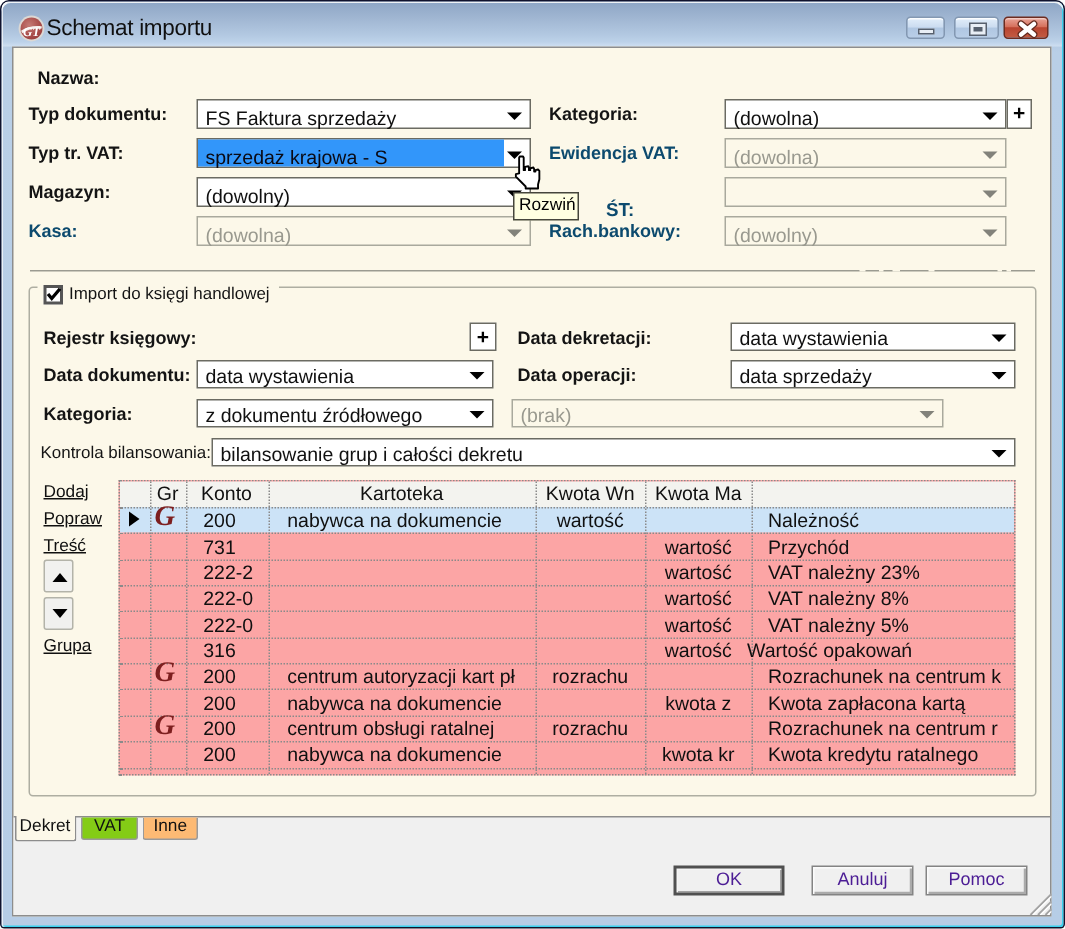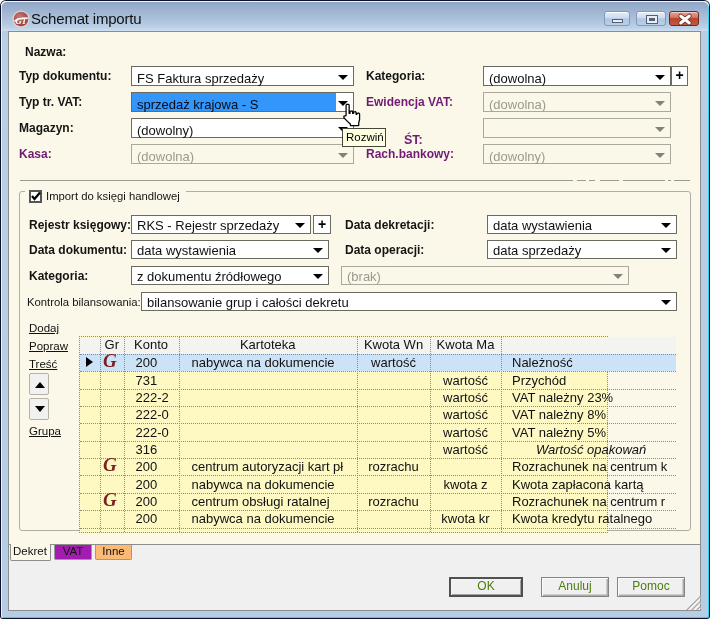--- a/index.html
+++ b/index.html
@@ -18,48 +18,48 @@
   
   .wbtn{top:11px;height:15px;border-radius:3px;}
   #btn-min{left:604px;width:26px;background:linear-gradient(#e2eefa 0,#cbdcf0 46%,#b0c7e2 52%,#b9cee7 100%);border:1px solid #8398b2;box-shadow:inset 0 1px 0 rgba(255,255,255,.85);}
   #btn-max{left:636px;width:30px;background:linear-gradient(#e2eefa 0,#cbdcf0 46%,#b0c7e2 52%,#b9cee7 100%);border:1px solid #8398b2;box-shadow:inset 0 1px 0 rgba(255,255,255,.85);}
   #btn-close{left:669px;width:30px;background:linear-gradient(#e8a396 0,#d5705c 45%,#b94430 50%,#c25b42 100%);border:1px solid #6d2c20;box-shadow:inset 0 1px 0 rgba(255,255,255,.45);}
   
   #client{left:8px;top:31px;width:693px;height:580px;border:1px solid #8d8d8d;background:#fcf8e9;}
   #footer{left:9px;top:544px;width:691px;height:66px;background:#f0f0f0;border-top:1px solid #8d8d8d;}
   
   .lb{font-size:12px;font-weight:bold;color:#141414;white-space:nowrap;}
-  .lb.dis{color:#701a75;}
+  .lb.dis{color:#0c4a6e;}
   .lbr{font-size:12px;color:#141414;white-space:nowrap;}
   
   .cb{background:#fff;border:1px solid #6b6b62;}
   .cb .t{position:absolute;left:5px;top:3.5px;font-size:13px;color:#101010;white-space:nowrap;}
   .cb .ar{position:absolute;right:5px;top:8px;width:0;height:0;border-left:5px solid transparent;border-right:5px solid transparent;border-top:5.5px solid #000;}
   .cb.dis{background:#fcf8e9;border-color:#a9a99d;}
   .cb.dis .t{color:#99998f;}
   .cb.dis .ar{border-top-color:#82827a;}
   .cb.g .t{top:1.5px;}
   .plus{background:#fff;border:1px solid #6b6b62;font-size:14px;font-weight:bold;text-align:center;color:#000;line-height:17px;}
   
   .lnk{font-size:11.5px;color:#101010;text-decoration:underline;white-space:nowrap;}
   .sqbtn{width:20px;height:22px;background:#f1f1ef;border:1px solid #b3b3a9;border-radius:2px;}
   
-  #tbl{left:79px;top:320px;width:529px;height:197px;background:#fef9c3;border:1px dotted #8a8a8a;margin-top:16px;}
+  #tbl{left:79px;top:320px;width:598px;height:197px;background:#fca5a5;border:1px dotted #8a8a8a;}
   .vln{position:absolute;top:0;width:1px;height:195px;border-left:1px dotted #8a8a8a;}
   .hln{position:absolute;left:0;width:596px;height:1px;border-top:1px dotted #8a8a8a;}
   .hc{position:absolute;top:0px;font-size:13px;color:#101010;text-align:center;white-space:nowrap;}
   .cell{position:absolute;font-size:13px;color:#101010;white-space:nowrap;}
   .cc{text-align:center;}
   .gg{position:absolute;font-family:"Liberation Serif",serif;font-style:italic;font-weight:bold;font-size:19px;color:#7d1f1f;}
   
   .tab{position:absolute;font-size:11.5px;color:#101010;text-align:center;}
   #tab-dekret{left:9.5px;top:544px;width:41px;height:17px;background:#fcf8e9;border:1px solid #8d8d8d;border-top:none;border-radius:0 0 2px 2px;line-height:15px;}
-  #tab-vat{left:54px;top:545px;width:38px;height:15px;background:#a21caf;border:1px solid #9a9a9a;border-top:none;border-radius:0 0 2px 2px;line-height:13px;}
+  #tab-vat{left:54px;top:545px;width:38px;height:15px;background:#84cc16;border:1px solid #9a9a9a;border-top:none;border-radius:0 0 2px 2px;line-height:13px;}
   #tab-inne{left:95px;top:545px;width:37px;height:15px;background:#fdba74;border:1px solid #9a9a9a;border-top:none;border-radius:0 0 2px 2px;line-height:13px;}
-  .pbtn{position:absolute;top:577px;height:20px;background:#f0f0f0;border:1px solid #848484;font-size:12px;color:#4d7c0f;text-align:center;line-height:17px;box-shadow:inset 1px 1px 0 #fbfbfb, inset -1.5px -1.5px 0 #ababab;}
+  .pbtn{position:absolute;top:577px;height:20px;background:#f0f0f0;border:1px solid #848484;font-size:12px;color:#4c1d95;text-align:center;line-height:17px;box-shadow:inset 1px 1px 0 #fbfbfb, inset -1.5px -1.5px 0 #ababab;}
   #btn-ok{left:449px;width:74px;border:2px solid #505050;line-height:15px;box-shadow:inset 1px 1px 0 #f4f4f4, inset -1px -1px 0 #a2a2a2;}
 </style>
 </head>
 <body>
 <div id="win">
   <div class="abs" id="frame-dark"></div>
   <div class="abs" id="frame-glass"></div>
   <div class="abs" id="titlebar"></div>
   <div class="abs" id="icon" style="left:12px;top:10px;"><svg width="18" height="18" viewBox="0 0 18 18">
     <circle cx="9" cy="9" r="8.6" fill="#dcd8d4"></circle>
@@ -151,24 +151,20 @@
 
   <div class="abs" style="left:19px;top:191px;width:672px;height:340px;border:1px solid #aeaea2;border-radius:3px;"></div>
   <div class="abs" style="left:25px;top:190px;width:161px;height:3px;background:#fcf8e9;"></div>
   <div class="abs" style="left:29px;top:190px;width:13px;height:13px;background:#fff;border:2px solid #555;"></div>
   <svg class="abs" style="left:30px;top:190px;" width="12" height="13" viewBox="0 0 12 13">
       <path d="M2 6 L4.5 9 L10 2.5" fill="none" stroke="#000" stroke-width="2.2"></path>
     </svg>
   <div class="abs lbr" style="left:46px;top:189.5px;font-size:11.3px;">Import do księgi handlowej</div>
 
   <div class="abs lb" style="left:29px;top:218px;">Rejestr księgowy:</div>
-  <div class="abs cb g" style="left:131px;top:215px;width:180px;height:19px;">
-      <span class="t">RKS - Rejestr sprzedaży</span>
-      <span class="ar" style="top:6.5px;"></span>
-    </div>
   <div class="abs plus" style="left:313px;top:215px;width:18px;height:19px;">+</div>
   <div class="abs lb" style="left:345px;top:218px;">Data dekretacji:</div>
   <div class="abs cb g" style="left:487px;top:215px;width:190px;height:19px;">
       <span class="t">data wystawienia</span>
       <span class="ar" style="top:6.5px;"></span>
     </div>
 
   <div class="abs lb" style="left:29px;top:243px;">Data dokumentu:</div>
   <div class="abs cb g" style="left:131px;top:240px;width:198px;height:19px;">
       <span class="t">data wystawienia</span>
@@ -245,21 +241,21 @@
   <div class="cell cc" style="left:350px;top:52.900000000000006px;width:71px;">wartość</div>
   <div class="cell" style="left:432px;top:52.900000000000006px;">VAT należny 23%</div>
   <div class="cell" style="left:55.5px;top:70.25px;">222-0</div>
   <div class="cell cc" style="left:350px;top:70.25px;width:71px;">wartość</div>
   <div class="cell" style="left:432px;top:70.25px;">VAT należny 8%</div>
   <div class="cell" style="left:55.5px;top:87.60000000000001px;">222-0</div>
   <div class="cell cc" style="left:350px;top:87.60000000000001px;width:71px;">wartość</div>
   <div class="cell" style="left:432px;top:87.60000000000001px;">VAT należny 5%</div>
   <div class="cell" style="left:55.5px;top:104.95px;">316</div>
   <div class="cell cc" style="left:350px;top:104.95px;width:71px;">wartość</div>
-  <div class="cell" style="left:456px;top:104.95px;font-style:italic;">Wartość opakowań</div>
+  <div class="cell" style="left:418px;top:104.95px;">Wartość opakowań</div>
   <div class="gg" style="left:23.0px;top:117.1px;">G</div>
   <div class="cell" style="left:55.5px;top:122.3px;">200</div>
   <div class="cell" style="left:111.5px;top:122.3px;">centrum autoryzacji kart pł</div>
   <div class="cell cc" style="left:277px;top:122.3px;width:73px;">rozrachu</div>
   <div class="cell" style="left:432px;top:122.3px;">Rozrachunek na centrum k</div>
   <div class="cell" style="left:55.5px;top:139.64999999999998px;">200</div>
   <div class="cell" style="left:111.5px;top:139.64999999999998px;">nabywca na dokumencie</div>
   <div class="cell cc" style="left:350px;top:139.64999999999998px;width:71px;">kwota z</div>
   <div class="cell" style="left:432px;top:139.64999999999998px;">Kwota zapłacona kartą</div>
   <div class="gg" style="left:23.0px;top:151.8px;">G</div>

